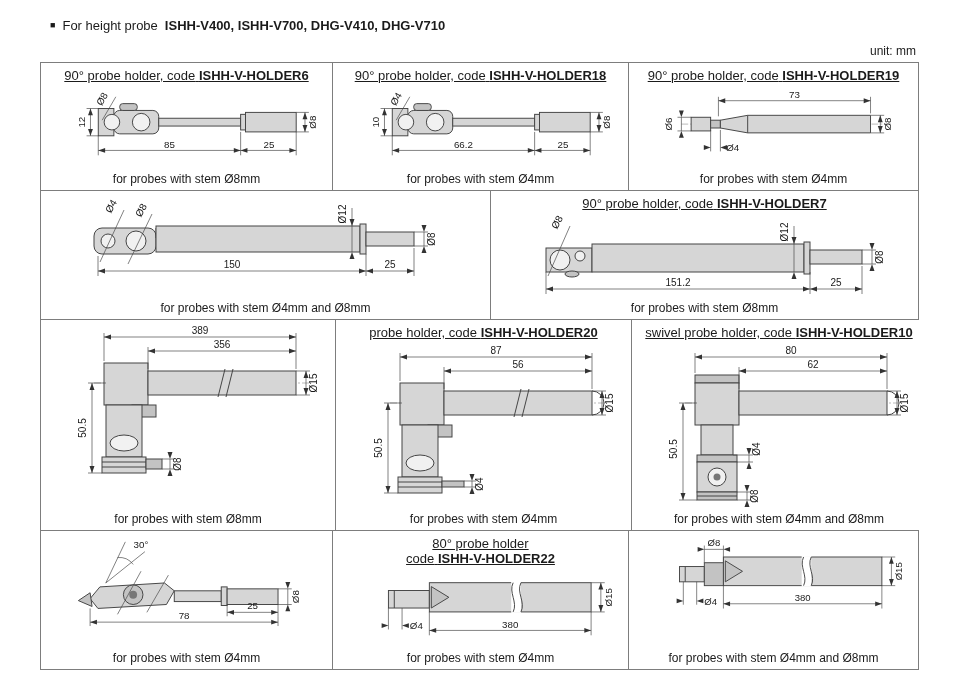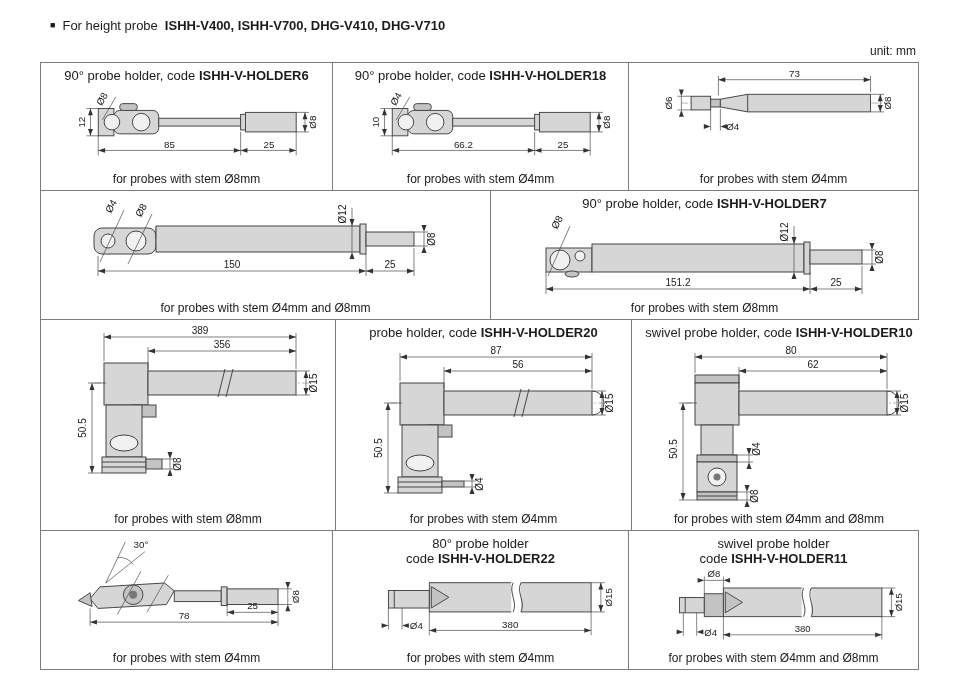--- a/index.html
+++ b/index.html
@@ -6,21 +6,21 @@
   body{width:956px;height:692px;position:relative;font-family:"Liberation Sans",sans-serif;color:#1b1b1b;overflow:hidden;}
   .header{position:absolute;left:50px;top:18px;font-size:13px;display:flex;align-items:center;gap:7px;white-space:nowrap;}
   .bullet{font-size:9px;line-height:1;}
   .header b{font-weight:bold;}
   .unit{position:absolute;right:40px;top:44px;font-size:12px;}
   .grid{position:absolute;left:40px;top:62px;width:877px;border:1px solid #7d7d7d;background:#fff;}
   .row{display:flex;border-bottom:1px solid #7d7d7d;}
   .row:last-child{border-bottom:none;}
   .cell{box-sizing:border-box;border-right:1px solid #7d7d7d;display:flex;flex-direction:column;align-items:center;justify-content:space-between;padding:5px 3px 4px 3px;background:#fff;}
   .cell:last-child{border-right:none;}
-  .title{font-size:13px;text-align:center;line-height:1.18;white-space:nowrap;}
+  .title{font-size:13px;text-align:center;line-height:1.18;white-space:nowrap;text-decoration:underline;}
   .title b{font-weight:bold;}
   .caption{font-size:12px;text-align:left;}
   svg{display:block;}
   .part{fill:#d6d6d6;stroke:#454545;stroke-width:1;}
   .part2{fill:#c3c3c3;stroke:#454545;stroke-width:1;}
   .hole{fill:#f1f1f1;stroke:#454545;stroke-width:1;}
   .ln{stroke:#454545;stroke-width:1;fill:none;}
   .dim{stroke:#4a4a4a;stroke-width:0.7;fill:none;}
   .ah{fill:#333;stroke:none;}
   .cl{stroke:#8a8a8a;stroke-width:0.6;stroke-dasharray:7 2 2 2;fill:none;}
@@ -131,20 +131,21 @@
           <line class="dim" x1="262" y1="24" x2="262" y2="44"></line>
             <use href="#aU" x="262" y="24"></use>
             <use href="#aD" x="262" y="44"></use>
           <text class="dt" x="273" y="34" text-anchor="middle" transform="rotate(-90 273 34)">Ø8</text>
         </g>
       </svg>
       <div class="caption">for probes with stem Ø4mm</div>
     </div>
 
     <div class="cell" style="flex:1">
+      <div class="title"><span>90° probe holder, code</span> <b>ISHH-V-HOLDER19</b></div>
       <svg width="282" height="78" viewBox="0 0 282 80">
         <g>
           <line class="cl" x1="46" y1="36" x2="262" y2="36"></line>
           <rect class="part" x="56" y="29" width="20" height="14"></rect>
           <rect class="part2" x="76" y="32" width="10" height="8"></rect>
           <polygon class="part" points="86,32 114,27 240,27 240,45 114,45 86,40"></polygon>
           <line class="ln" x1="114" y1="27" x2="114" y2="45"></line>
         </g>
         <g>
           <line class="dim" x1="84" y1="28" x2="84" y2="8"></line>
@@ -499,21 +500,20 @@
           <line class="dim" x1="264" y1="12" x2="264" y2="42"></line>
             <use href="#aU" x="264" y="12"></use>
             <use href="#aD" x="264" y="42"></use>
           <text class="dt" x="275" y="27" text-anchor="middle" transform="rotate(-90 275 27)">Ø15</text>
         </g>
       </svg>
       <div class="caption">for probes with stem Ø4mm</div>
     </div>
 
     <div class="cell" style="flex:1">
-      <div class="title"><span>swivel probe holder</span><br><span>code</span> <b>ISHH-V-HOLDER11</b></div>
       <svg width="282" height="84" viewBox="0 0 282 88">
         <g>
           <rect class="part" x="42" y="32" width="26" height="16"></rect>
           <line class="ln" x1="48" y1="32" x2="48" y2="48"></line>
           <rect class="part2" x="68" y="28" width="20" height="24"></rect>
           <rect class="part" x="88" y="22" width="166" height="30"></rect>
           <polygon class="part2" points="90,26 108,37 90,48"></polygon>
           <rect x="170" y="21" width="10" height="32" fill="#fff" stroke="none"></rect>
           <path class="ln" d="M172,22 c-5,10 5,20 0,30"></path>
             <path class="ln" d="M180,22 c-5,10 5,20 0,30"></path>

